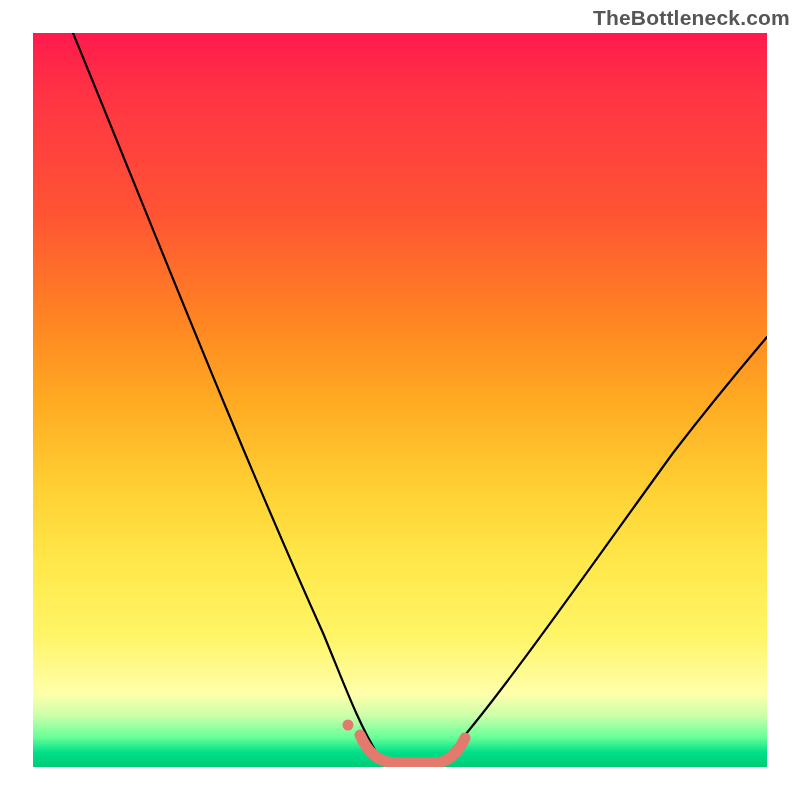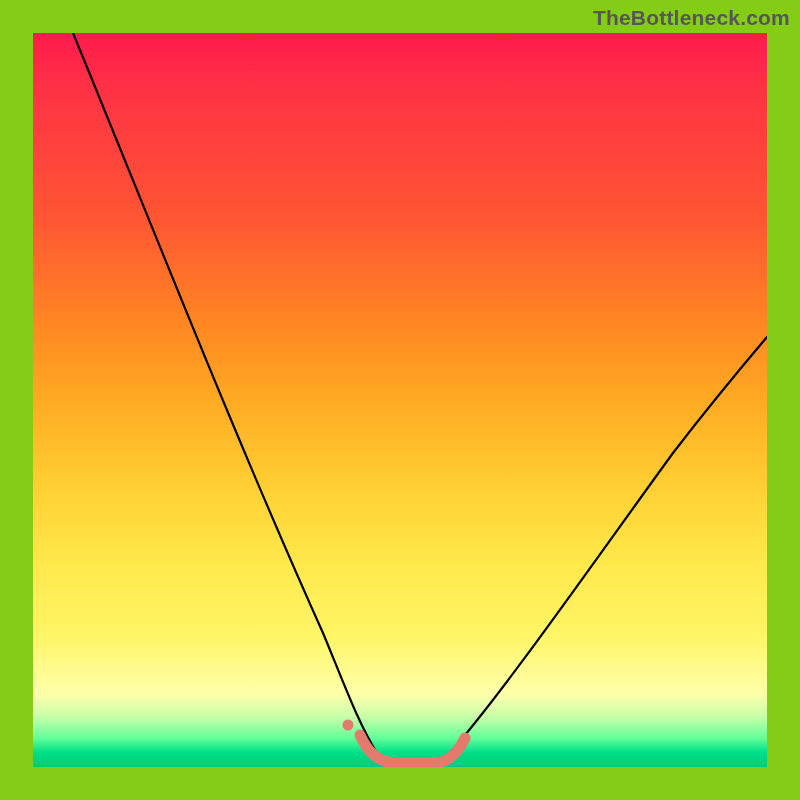--- a/index.html
+++ b/index.html
@@ -9,21 +9,21 @@
     height: 800px;
     background: #000;
     overflow: hidden;
   }
   .frame {
     position: absolute;
     left: 0;
     top: 0;
     width: 800px;
     height: 800px;
-    background: #84cc16;
+    background: #ffffff;
   }
   .plot {
     position: absolute;
     left: 33px;
     top: 33px;
     width: 734px;
     height: 734px;
     background: linear-gradient(
       to bottom,
       #ff1a4d 0%,

